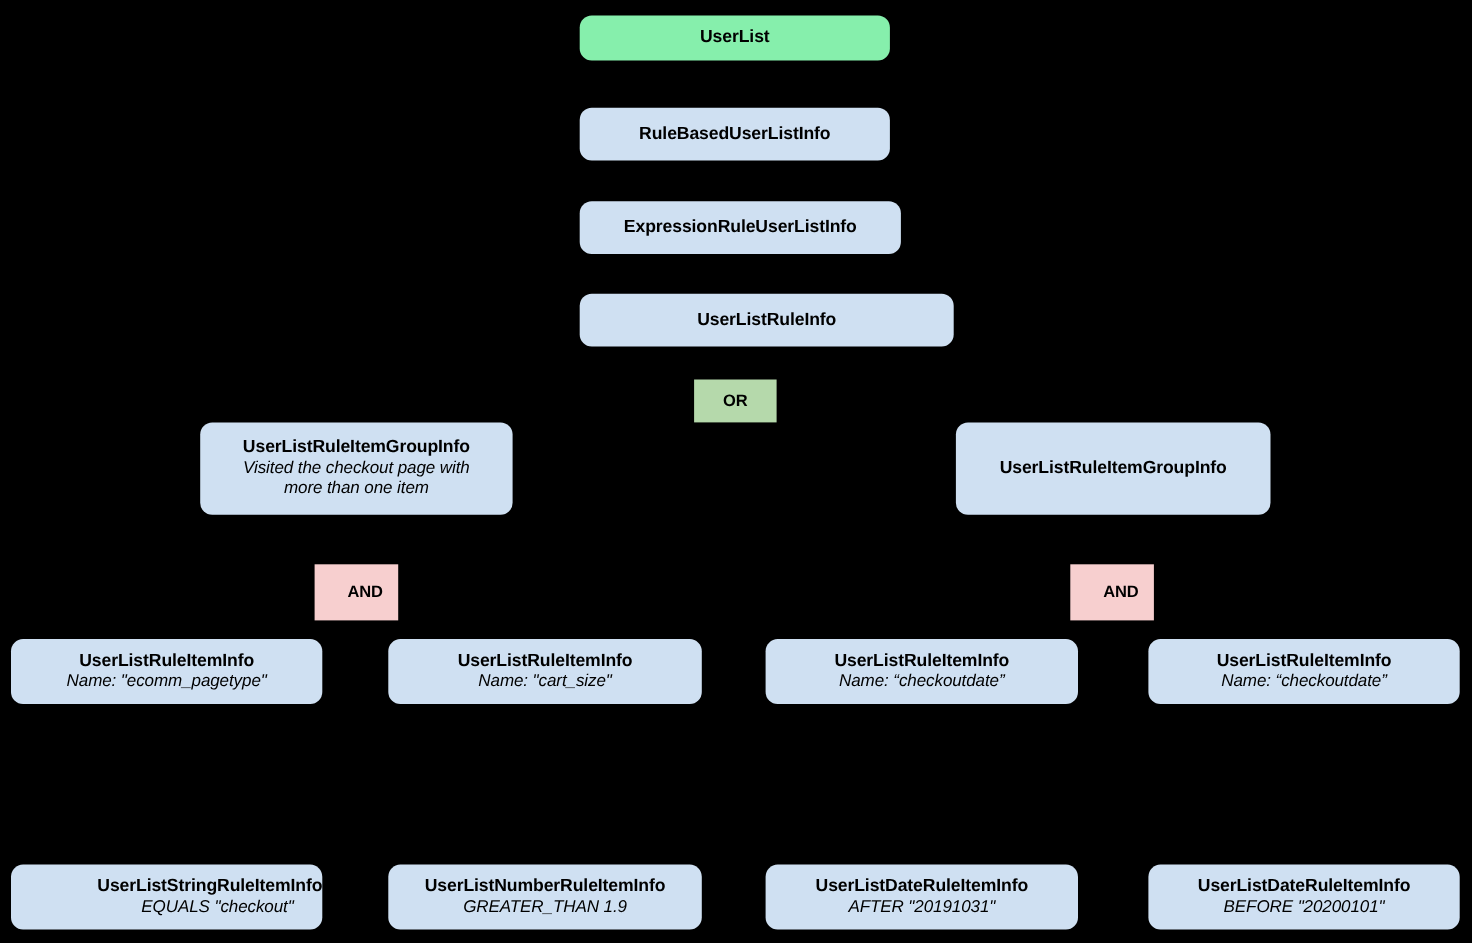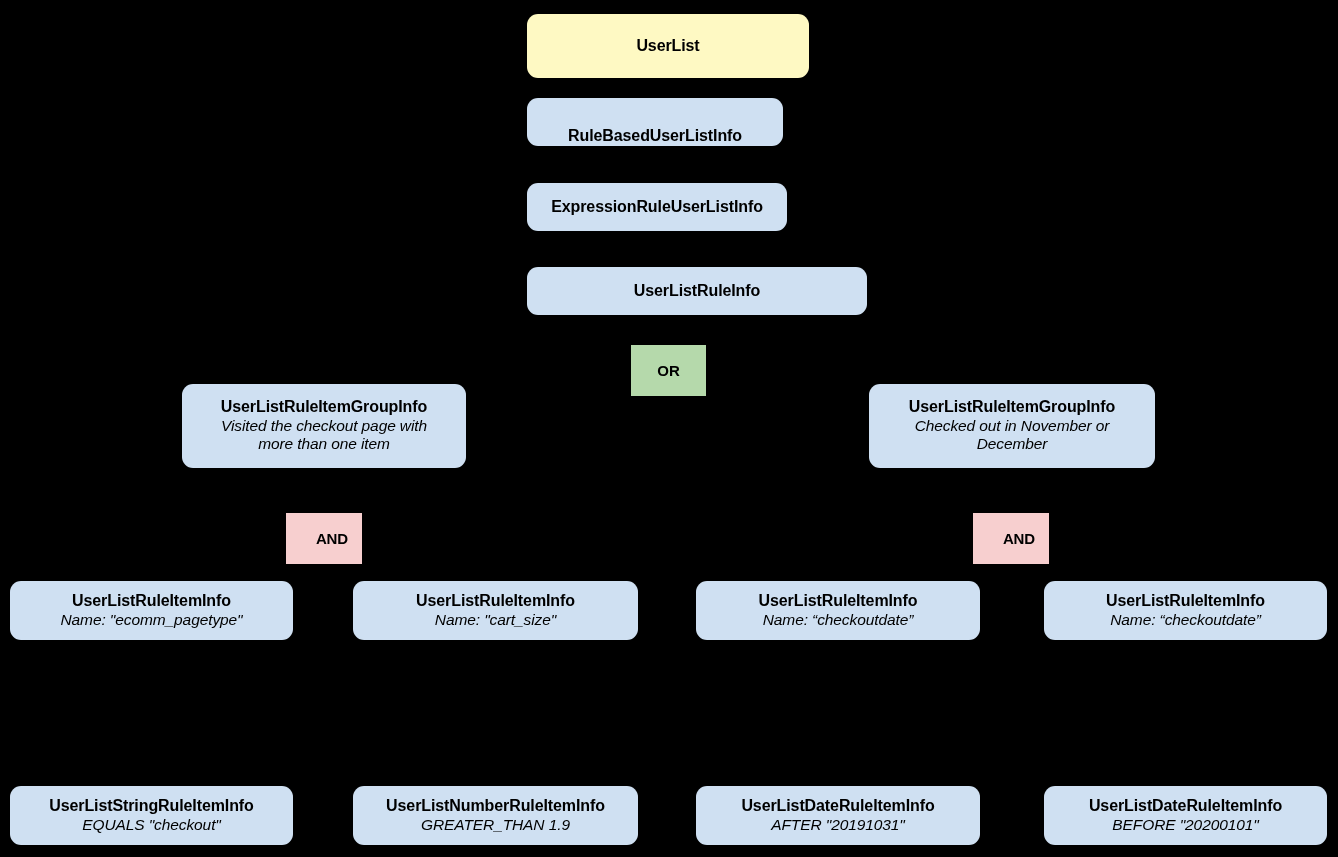--- a/index.html
+++ b/index.html
@@ -93,42 +93,41 @@
         <path d="M 973 539 C 920 539 880 560 838 581" fill="none" stroke="#000000" stroke-width="2" marker-end="url(#arrowhead)"></path>
         <path d="M 1049 539 C 1110 539 1150 560 1186 581" fill="none" stroke="#000000" stroke-width="2" marker-end="url(#arrowhead)"></path>
         <path d="M 152 640 L 152 786" fill="none" stroke="#000000" stroke-width="2" marker-end="url(#arrowhead)"></path>
         <path d="M 496 640 L 496 786" fill="none" stroke="#000000" stroke-width="2" marker-end="url(#arrowhead)"></path>
         <path d="M 838 640 L 838 786" fill="none" stroke="#000000" stroke-width="2" marker-end="url(#arrowhead)"></path>
         <path d="M 1186 640 L 1186 786" fill="none" stroke="#000000" stroke-width="2" marker-end="url(#arrowhead)"></path>
       </g>
   </svg>
 
   <div id="nodes">
-      <div class="node entity" style="left: 527px; top: 14px; width: 282px; height: 64px; background: #fef9c3;">
+      <div class="node entity" style="left: 527px; top: 14px; width: 282px; height: 41px; background: #86efac;">
         <div class="title">UserList</div>
       </div>
-      <div class="node entity" style="left: 527px; top: 98px; width: 256px; height: 48px; background: rgb(207, 224, 242); justify-content: flex-end;">
+      <div class="node entity" style="left: 527px; top: 98px; width: 282px; height: 48px; background: rgb(207, 224, 242);">
         <div class="title">RuleBasedUserListInfo</div>
       </div>
-      <div class="node entity wide" style="left: 527px; top: 183px; width: 260px; height: 48px; background: rgb(207, 224, 242);">
+      <div class="node entity wide" style="left: 527px; top: 183px; width: 292px; height: 48px; background: rgb(207, 224, 242);">
         <div class="title">ExpressionRuleUserListInfo</div>
       </div>
       <div class="node entity" style="left: 527px; top: 267px; width: 340px; height: 48px; background: rgb(207, 224, 242);">
         <div class="title">UserListRuleInfo</div>
       </div>
-      <div class="node op or" style="left: 631px; top: 345px; width: 75px; height: 51px; background: rgb(181, 217, 171);">
+      <div class="node op or" style="left: 631px; top: 345px; width: 75px; height: 39px; background: rgb(181, 217, 171);">
         <div class="title">OR</div>
       </div>
       <div class="node entity wide" style="left: 182px; top: 384px; width: 284px; height: 84px; background: rgb(207, 224, 242);">
         <div class="title">UserListRuleItemGroupInfo</div>
         <div class="sub">Visited the checkout page with more than one item</div>
       </div>
       <div class="node entity wide" style="left: 869px; top: 384px; width: 286px; height: 84px; background: rgb(207, 224, 242);">
         <div class="title">UserListRuleItemGroupInfo</div>
-        <div class="sub">Checked out in November or December</div>
       </div>
       <div class="node op and" style="left: 286px; top: 513px; width: 76px; height: 51px; background: rgb(247, 207, 207);">
         <div class="title">AND</div>
       </div>
       <div class="node op and" style="left: 973px; top: 513px; width: 76px; height: 51px; background: rgb(247, 207, 207);">
         <div class="title">AND</div>
       </div>
       <div class="node entity" style="left: 10px; top: 581px; width: 283px; height: 59px; background: rgb(207, 224, 242);">
         <div class="title">UserListRuleItemInfo</div>
         <div class="sub nowrap">Name: "ecomm_pagetype"</div>
@@ -138,21 +137,21 @@
         <div class="sub nowrap">Name: "cart_size"</div>
       </div>
       <div class="node entity" style="left: 696px; top: 581px; width: 284px; height: 59px; background: rgb(207, 224, 242);">
         <div class="title">UserListRuleItemInfo</div>
         <div class="sub nowrap">Name: “checkoutdate”</div>
       </div>
       <div class="node entity" style="left: 1044px; top: 581px; width: 283px; height: 59px; background: rgb(207, 224, 242);">
         <div class="title">UserListRuleItemInfo</div>
         <div class="sub nowrap">Name: “checkoutdate”</div>
       </div>
-      <div class="node entity wide" style="left: 10px; top: 786px; width: 283px; height: 59px; background: rgb(207, 224, 242);">
+      <div class="node entity wide" style="left: 10px; top: 786px; width: 283px; height: 59px; background: rgb(207, 224, 242); align-items: flex-end;">
         <div class="title">UserListStringRuleItemInfo</div>
         <div class="sub nowrap">EQUALS "checkout"</div>
       </div>
       <div class="node entity wide" style="left: 353px; top: 786px; width: 285px; height: 59px; background: rgb(207, 224, 242);">
         <div class="title">UserListNumberRuleItemInfo</div>
         <div class="sub nowrap">GREATER_THAN 1.9</div>
       </div>
       <div class="node entity" style="left: 696px; top: 786px; width: 284px; height: 59px; background: rgb(207, 224, 242);">
         <div class="title">UserListDateRuleItemInfo</div>
         <div class="sub nowrap">AFTER "20191031"</div>

